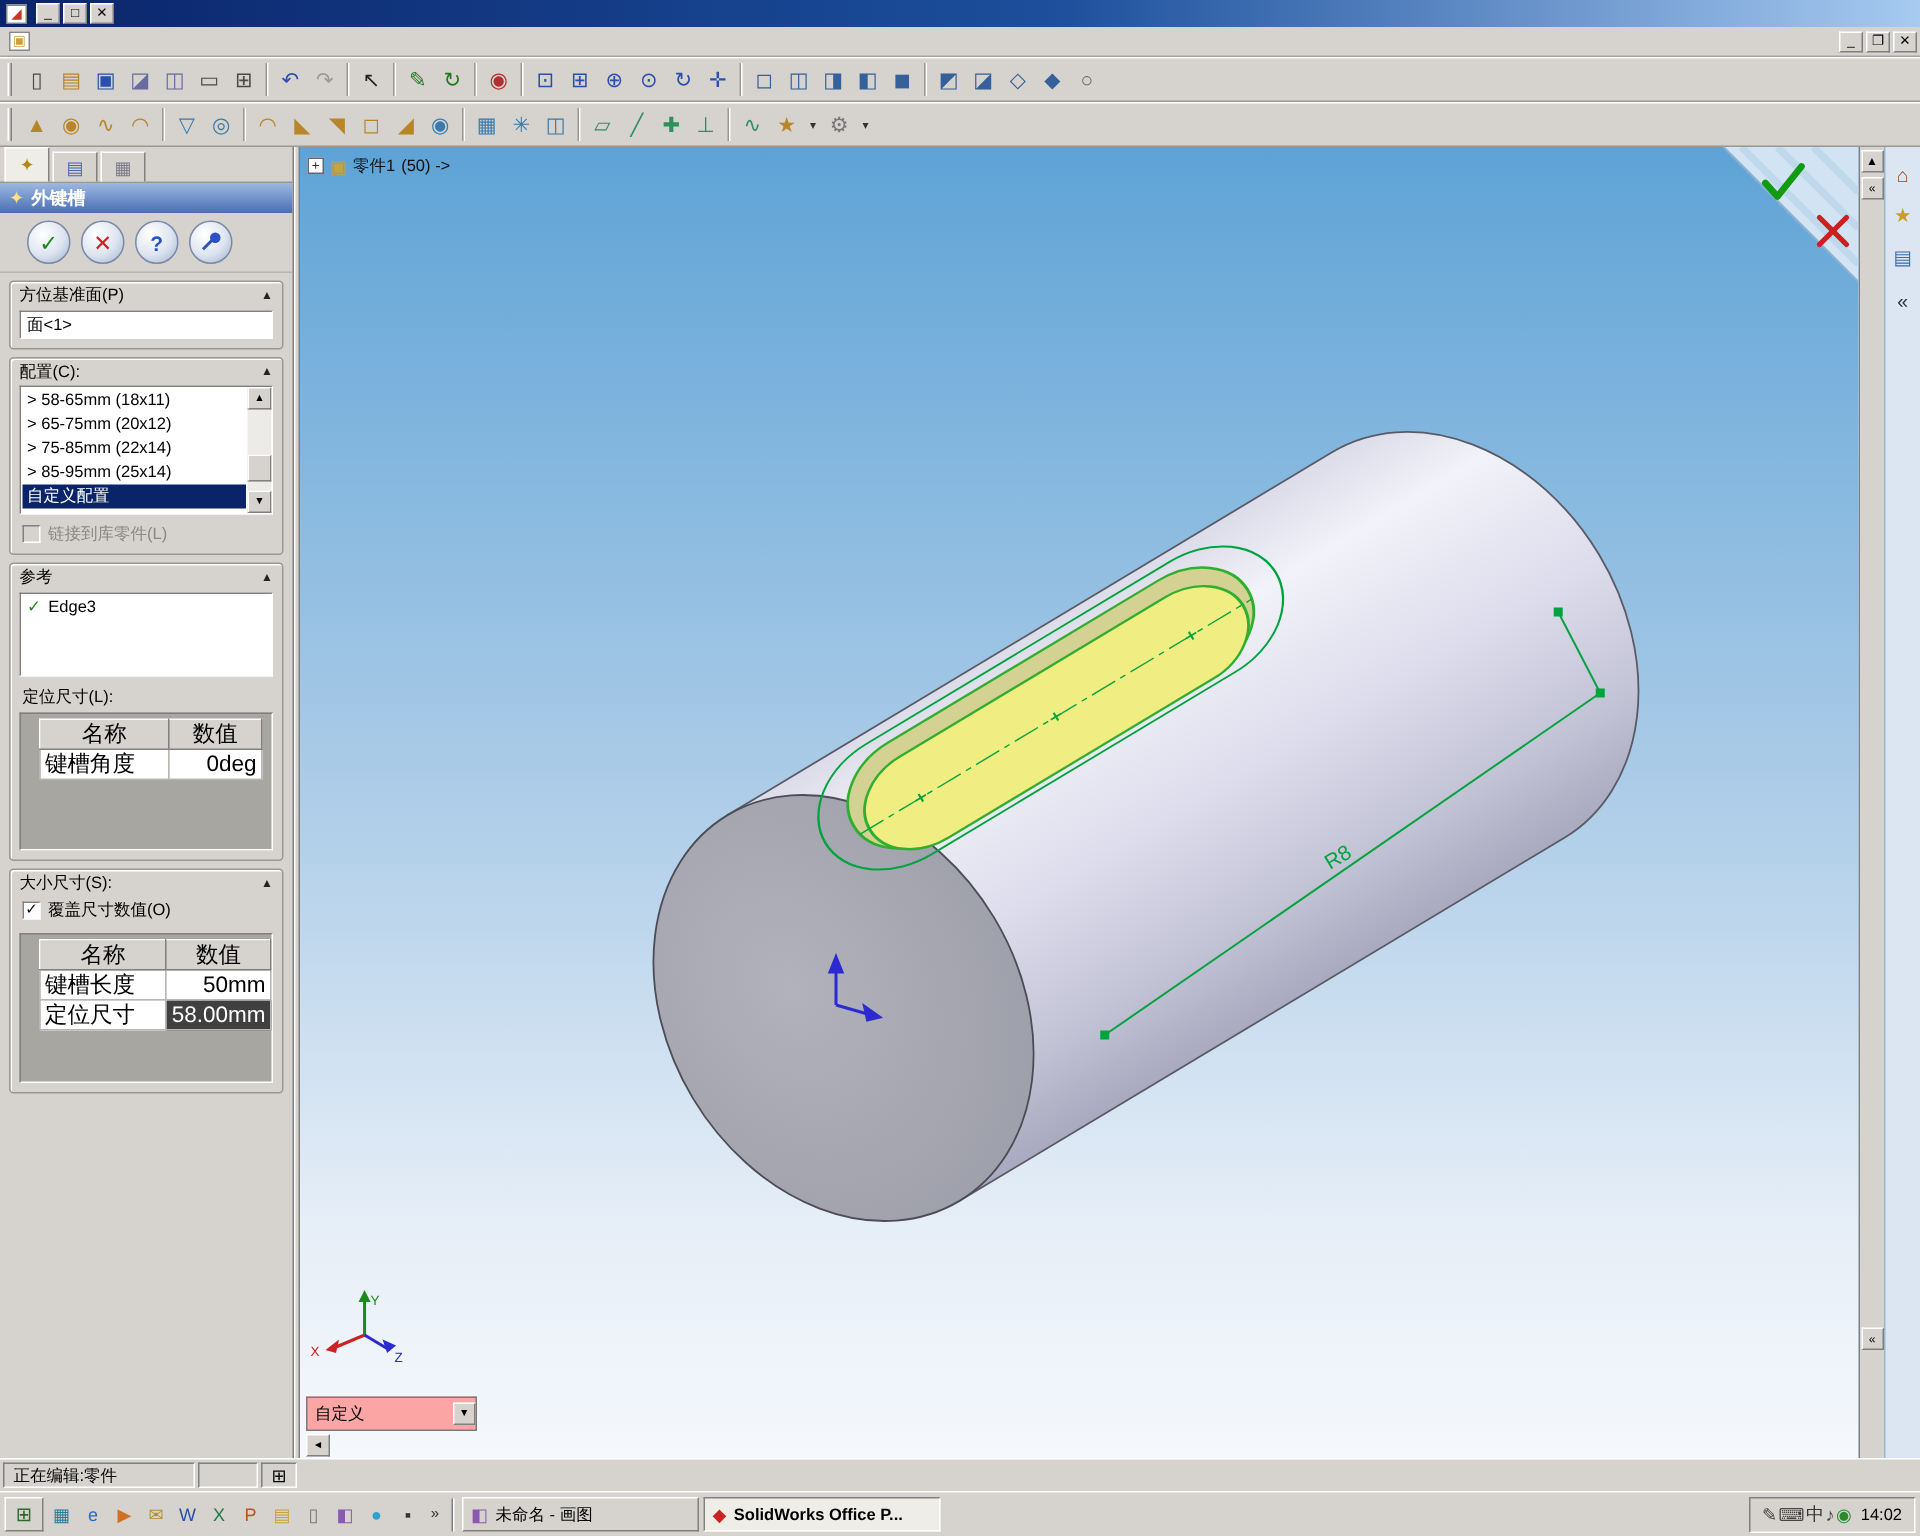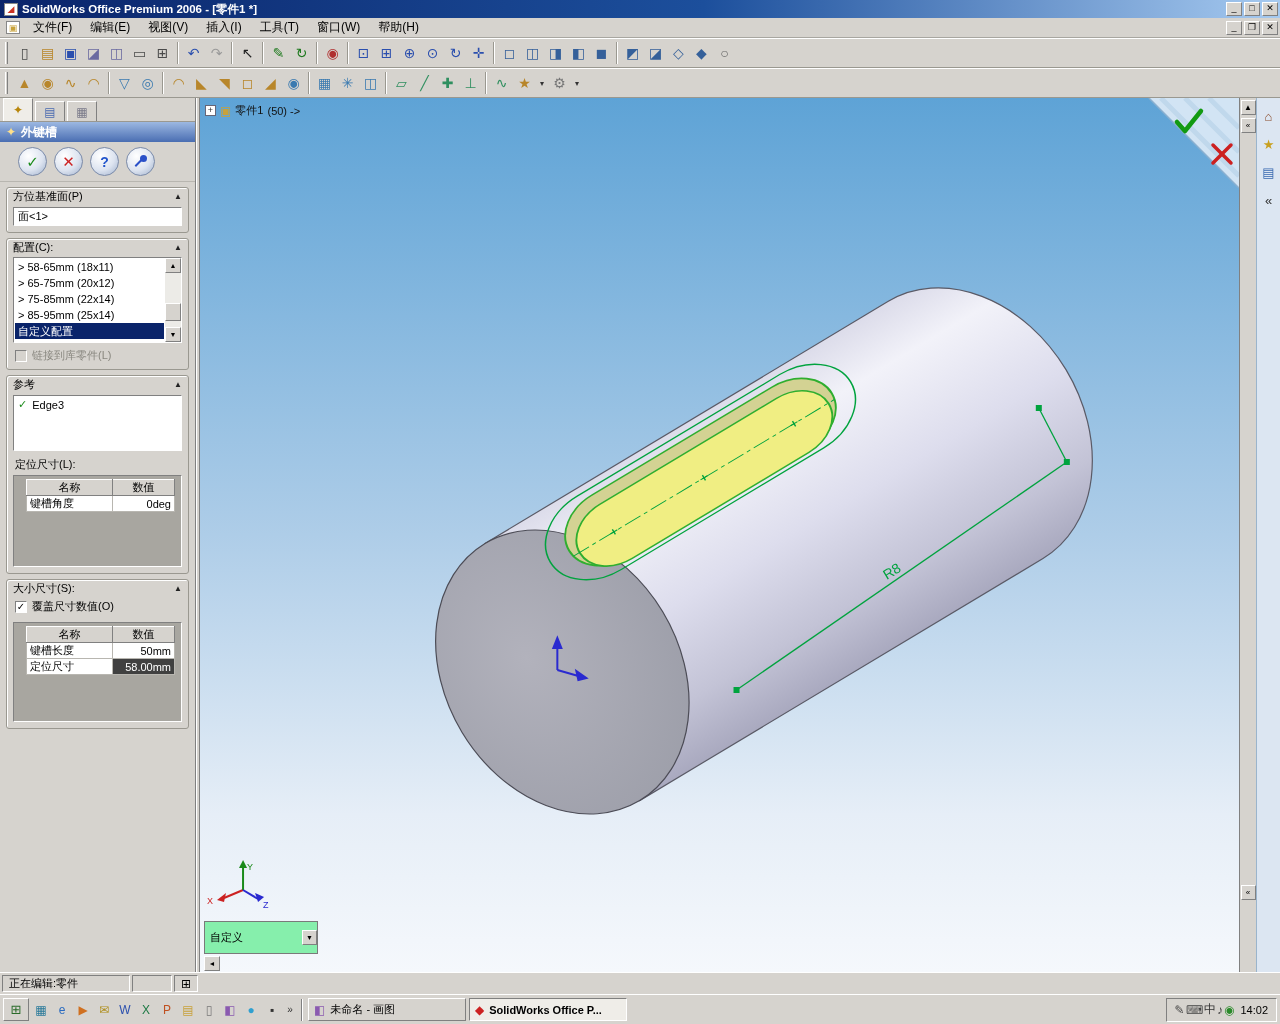--- a/index.html
+++ b/index.html
@@ -58,36 +58,36 @@
 .chk{width:12px;height:12px;background:#fff;border:1px solid;border-color:#808080 #fff #fff #808080;font-size:10px;line-height:10px;text-align:center;color:#000;flex:none}
 .chkrow.disabled{color:#8a8880}
 .chkrow.disabled .chk{background:#d6d3ce}
 .selbox{margin:2px 6px 4px 6px;height:56px;background:#fff;border:1px solid;border-color:#808080 #fff #fff #808080;padding:2px 4px}
 .selrow{display:flex;gap:5px;align-items:center}
 .selrow .ck{color:#1a8a1a;font-weight:bold}
 .sublabel{padding:2px 8px 1px 8px}
 .tblbox{margin:2px 6px 6px 6px;background:#a8a6a0;border:1px solid;border-color:#808080 #fff #fff #808080;padding:3px 0 0 12px;overflow:hidden}
 .tblbox.h1{height:92px}
 .tblbox.h2{height:100px}
-.pmtable{border-collapse:collapse;font-size:11px}
+.pmtable{border-collapse:collapse;font-size:15px}
 .pmtable th{background:#d6d3ce;border:1px solid;border-color:#fff #808080 #808080 #fff;font-weight:normal;height:16px;padding:0 2px}
 .pmtable td{background:#fff;border:1px solid #b8b6b0;height:16px;padding:0 3px}
 .pmtable td.name{width:86px}
 .pmtable td.val,.pmtable th.val{width:62px;text-align:right}
 .pmtable tr.selected td.val{background:#404040;color:#fff}
 
 .splitter{width:4px;flex:none;background:#d6d3ce;border-left:1px solid #fff;border-right:1px solid #808080}
 
 
 .viewport{flex:1;position:relative;overflow:hidden;background:#9cc6e8}
 .viewport svg{position:absolute;inset:0;width:100%;height:100%}
 .doctab{position:absolute;left:5px;top:5px;display:flex;align-items:center;gap:4px;color:#111}
 .texp{width:11px;height:11px;border:1px solid #667;background:#fff;font-size:9px;line-height:9px;text-align:center;color:#333}
 .particon{color:#c8a23a;font-size:12px}
-.cfgdrop{position:absolute;left:4px;bottom:18px;width:114px;height:33px;background:#86efac;border:1px solid #7a7a7a;display:flex;align-items:center}
+.cfgdrop{position:absolute;left:4px;bottom:18px;width:114px;height:23px;background:#fca5a5;border:1px solid #7a7a7a;display:flex;align-items:center}
 .cfgdrop .lbl{flex:1;padding-left:5px}
 .cfgdrop .db{width:15px;height:15px;background:#d6d3ce;border:1px solid;border-color:#fff #808080 #808080 #fff;text-align:center;font-size:7px;line-height:13px}
 .hscrollbtn{position:absolute;left:4px;bottom:1px;width:16px;height:15px;background:#d6d3ce;border:1px solid;border-color:#fff #808080 #808080 #fff;font-size:7px;text-align:center;line-height:13px}
 
 
 .stripA{width:17px;flex:none;background:#d6d3ce;border-left:1px solid #808080;display:flex;flex-direction:column;align-items:center;padding:2px 0}
 .sbtn2{width:15px;height:15px;background:#d6d3ce;border:1px solid;border-color:#fff #808080 #808080 #fff;font-size:8px;line-height:13px;text-align:center;margin-bottom:3px}
 .sbtn2.bottom{margin-top:auto;margin-bottom:70px}
 .stripB{width:24px;flex:none;background:#dce6f2;border-left:1px solid #9ab4cc;display:flex;flex-direction:column;align-items:center;padding-top:8px;gap:8px}
 .pbtn{width:20px;height:20px;display:flex;align-items:center;justify-content:center;font-size:13px}
@@ -115,39 +115,29 @@
 </style>
 </head>
 <body>
 
 <div class="screen">
 
   <div class="titlebar">
     <span class="appicon">
         <span>◢</span>
       </span>
-    <span class="title-text">SolidWorks Office Premium 2006 - [零件1 *]</span>
     <span class="winbtn">_</span>
     <span class="winbtn">□</span>
     <span class="winbtn">✕</span>
   </div>
 
   <div class="menubar">
     <span class="mdoc">
         <span>▣</span>
       </span>
-    <div class="menus">
-      <span class="menuitem">文件(F)</span>
-        <span class="menuitem">编辑(E)</span>
-        <span class="menuitem">视图(V)</span>
-        <span class="menuitem">插入(I)</span>
-        <span class="menuitem">工具(T)</span>
-        <span class="menuitem">窗口(W)</span>
-        <span class="menuitem">帮助(H)</span>
-    </div>
     <div class="mdibtns">
       <span class="winbtn">_</span>
       <span class="winbtn">❐</span>
       <span class="winbtn">✕</span>
     </div>
   </div>
 
   <div class="tb tb1">
     <span class="grip"></span>
     <div class="tbrow">

